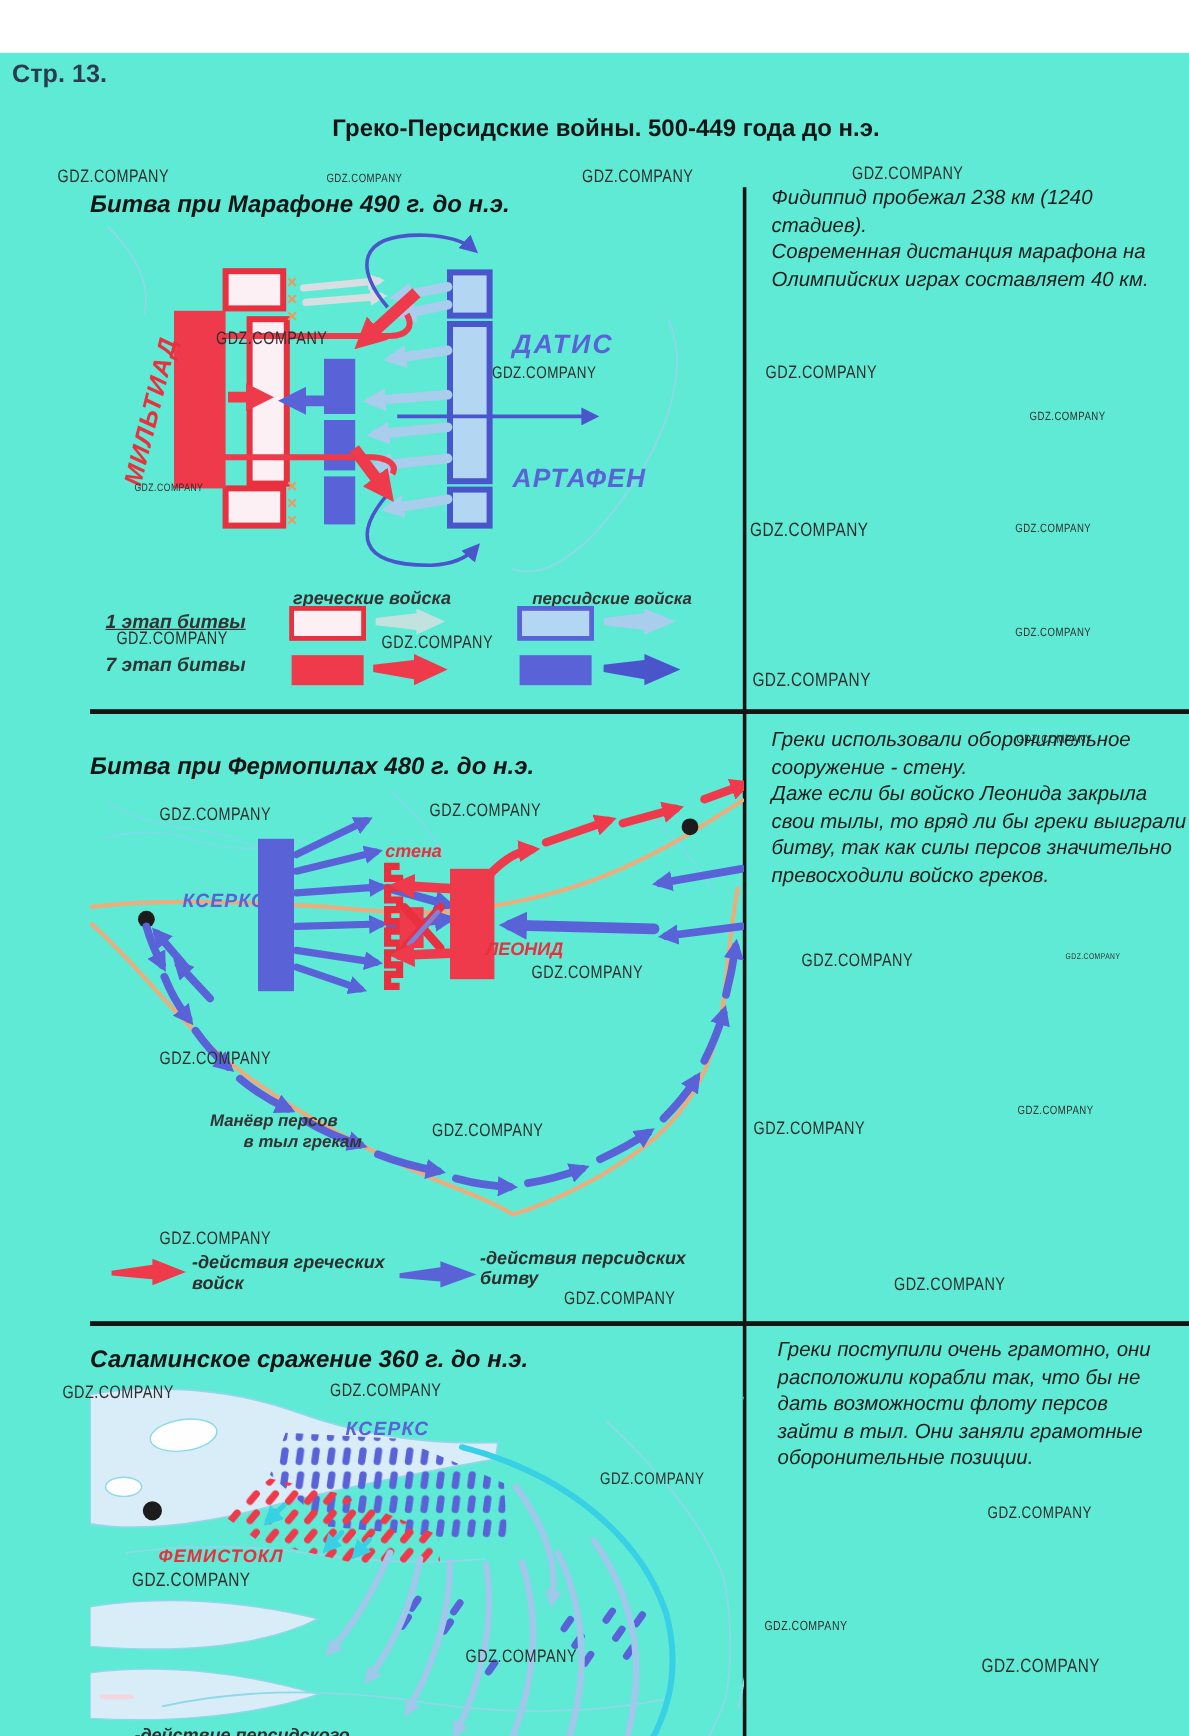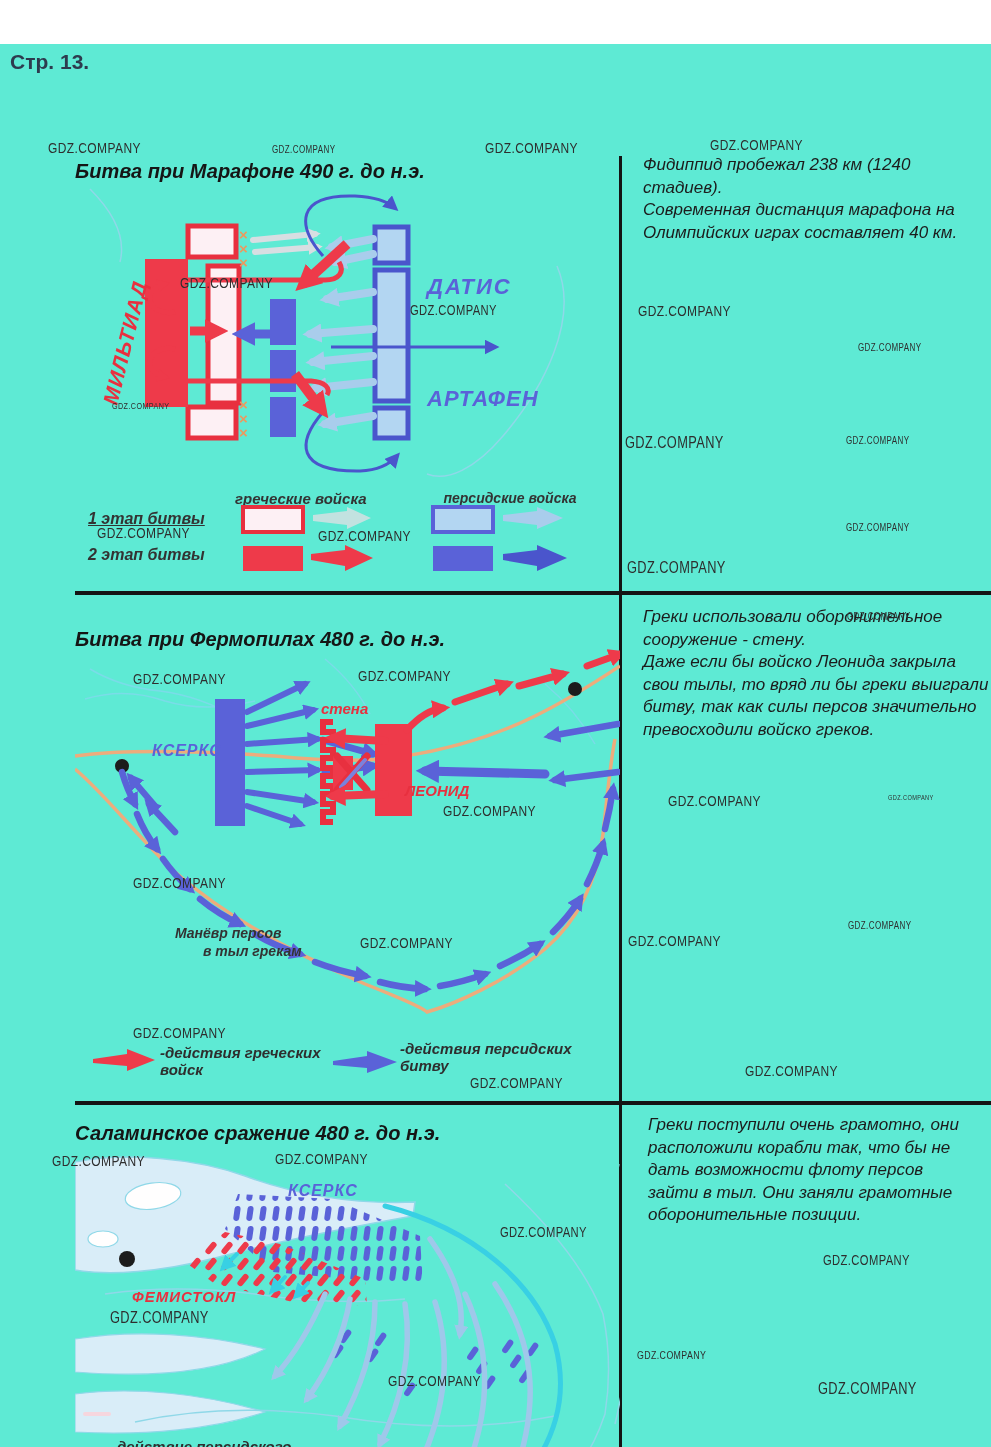--- a/index.html
+++ b/index.html
@@ -49,20 +49,21 @@
       <marker id="ahw-cyan" viewBox="0 0 10 10" refX="6" refY="5" markerWidth="2.4" markerHeight="2.4" orient="auto-start-reverse">
           <path d="M0,0 L10,5 L0,10 z" fill="#38d0e4"></path>
         </marker>
       <marker id="ahw-pink" viewBox="0 0 10 10" refX="6" refY="5" markerWidth="2.4" markerHeight="2.4" orient="auto-start-reverse">
           <path d="M0,0 L10,5 L0,10 z" fill="#f7dce6"></path>
         </marker>
     </defs>
   </svg>
 
   <div class="page-label">Стр. 13.</div>
+  <div class="main-title">Греко-Персидские войны. 500-449 года до н.э.</div>
 
   <div class="vline" style="left:619px;top:112px;width:3px;height:1327px;"></div>
   <div class="hline" style="left:75px;top:547px;width:916px;height:4px;"></div>
   <div class="hline" style="left:75px;top:1057px;width:916px;height:4px;"></div>
   <div class="hline" style="left:620px;top:1436px;width:371px;height:3px;"></div>
 
   <div class="sec-title" style="top:116px;">Битва при Марафоне 490 г. до н.э.</div>
 
   <svg class="map" style="left:75px;top:140px;" width="545" height="308">
     <g>
@@ -123,24 +124,24 @@
       <line x1="272" y1="60" x2="228" y2="100" stroke-width="10" marker-end="url(#ahw-red)"></line>
       <path d="M100,165 C74,160 64,187 90,193" stroke-width="5" marker-end="url(#ahw-red)"></path>
       <path d="M98,197 L236,197 C250,198 256,204 252,211" stroke-width="5"></path>
       <line x1="220" y1="190" x2="247" y2="226" stroke-width="10" marker-end="url(#ahw-red)"></line>
     </g>
     <text transform="translate(42,222) rotate(-76)" font-size="21" font-weight="bold" font-style="italic" fill="#e8303f" letter-spacing="1">МИЛЬТИАД</text>
     <text x="352" y="110" font-size="22" font-weight="bold" font-style="italic" fill="#5a62d8" letter-spacing="2">ДАТИС</text>
     <text x="352" y="222" font-size="22" font-weight="bold" font-style="italic" fill="#5a62d8" letter-spacing="1">АРТАФЕН</text>
   </svg>
 
-  <div class="leg-label" style="left:235px;top:446px;width:150px;font-size:15px;">греческие войска</div>
+  <div class="leg-label" style="left:235px;top:446px;width:150px;text-align:center;font-size:15px;">греческие войска</div>
   <div class="leg-label" style="left:425px;top:446px;width:170px;text-align:center;font-size:14px;">персидские войска</div>
   <div class="leg-label" style="left:88px;top:466px;font-size:16px;text-decoration:underline;">1 этап битвы</div>
-  <div class="leg-label" style="left:88px;top:502px;font-size:16px;">2 этап битвы</div>
+  <div class="leg-label" style="left:88px;top:502px;font-size:16px;">7 этап битвы</div>
   <svg class="map" style="left:75px;top:458px;" width="545" height="80">
     <rect x="168" y="5" width="60" height="25" fill="#fdf0f4" stroke="#e8303f" stroke-width="4"></rect>
     <polygon points="238,13 272,9 272,5 296,16 272,27 272,23 238,19" fill="#f8dde6" opacity="0.65"></polygon>
     <rect x="168" y="44" width="60" height="25" fill="#ee3a4a"></rect>
     <polygon points="236,52 270,48 270,43 298,56 270,69 270,64 236,58" fill="#ee3a4a"></polygon>
     <rect x="358" y="5" width="60" height="25" fill="#b3d6f2" stroke="#5a62d8" stroke-width="4"></rect>
     <polygon points="428,13 462,9 462,5 488,16 462,27 462,23 428,19" fill="#a9cdec"></polygon>
     <rect x="358" y="44" width="60" height="25" fill="#5a62d8"></rect>
     <polygon points="428,52 462,48 462,43 492,56 462,69 462,64 428,58" fill="#4a55cc"></polygon>
   </svg>
@@ -227,21 +228,21 @@
     <polygon points="258,22 292,17 292,12 322,23 292,34 292,29 258,26" fill="#5a62d8"></polygon>
   </svg>
   <div class="leg-label" style="left:160px;top:1000px;width:180px;font-size:15px;color:#2e2e2e;">-действия греческих войск</div>
   <div class="leg-label" style="left:400px;top:996px;width:180px;font-size:15px;color:#2e2e2e;">-действия персидских битву</div>
 
   <div class="note" style="left:643px;top:562px;width:350px;">
     <div>Греки использовали оборонительное сооружение - стену.</div>
     <div>Даже если бы войско Леонида закрыла свои тылы, то вряд ли бы греки выиграли битву, так как силы персов значительно превосходили войско греков.</div>
   </div>
 
-  <div class="sec-title" style="top:1078px;">Саламинское сражение 480 г. до н.э.</div>
+  <div class="sec-title" style="top:1078px;">Саламинское сражение 360 г. до н.э.</div>
 
   <svg class="map" style="left:75px;top:1100px;" width="545" height="347">
     <defs>
       <pattern id="pfleet" width="13" height="20" patternUnits="userSpaceOnUse">
         <rect x="3" y="2" width="6" height="15" rx="3" fill="#5a62d8" transform="rotate(8 6 9)"></rect>
       </pattern>
       <pattern id="gfleet" width="16" height="16" patternUnits="userSpaceOnUse">
         <rect x="5" y="1" width="6" height="14" rx="3" fill="#ee3a4a" transform="rotate(40 8 8)"></rect>
       </pattern>
     </defs>

